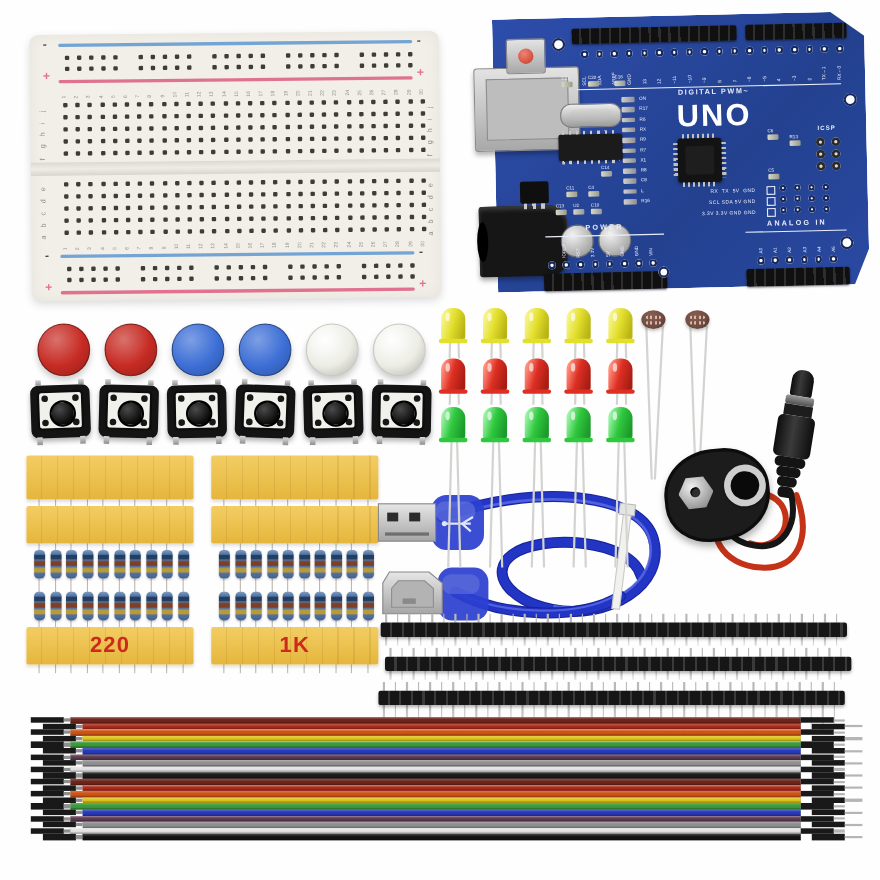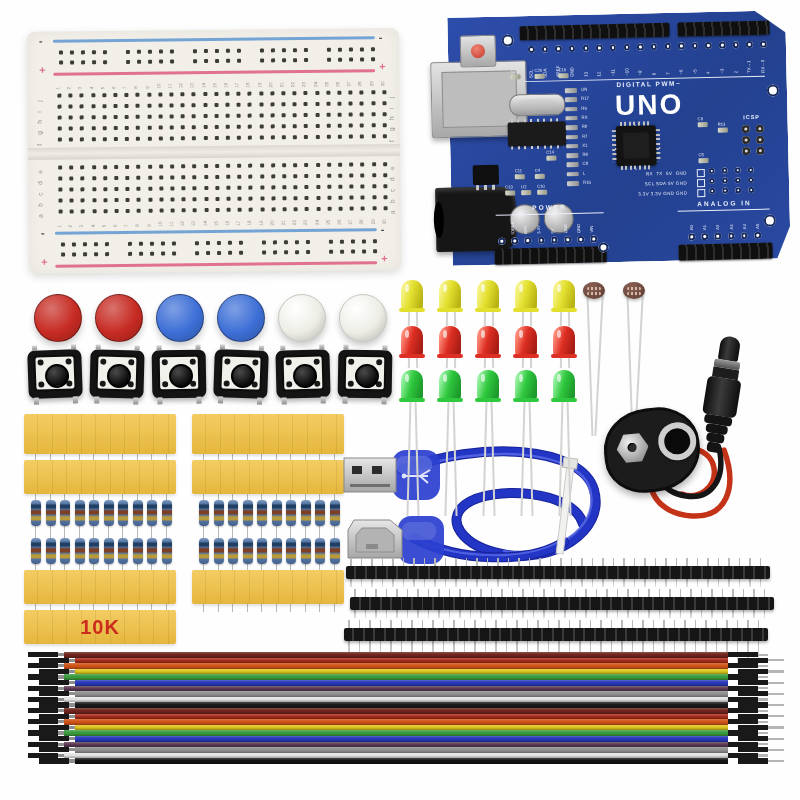--- a/index.html
+++ b/index.html
@@ -834,24 +834,21 @@
         <div class="abs lead" style="left: 127px; top: 2px; height: 196px;"></div>
         <div class="abs lead" style="left: 141.5px; top: 2px; height: 196px;"></div>
         <div class="abs tape" style="left: 0px; top: 0px; width: 152px; height: 40px;">
           <div class="abs tape-shade" style="inset: 0px;"></div>
         </div>
         <div class="abs tape" style="left: 0px; top: 46px; width: 152px; height: 34px;">
           <div class="abs tape-shade" style="inset: 0px;"></div>
         </div>
         <div class="abs tape" style="left: 0px; top: 156px; width: 152px; height: 34px;">
           <div class="abs tape-shade" style="inset: 0px;"></div>
-        </div>
-        <div class="abs tape" style="left: 0px; top: 196px; width: 152px; height: 34px;">
-          <div class="abs tape-shade" style="inset: 0px;"></div>
-          <div class="abs rlabel" style="top: 6px;">10K</div>
+          <div class="abs rlabel" style="top: 6px;">220</div>
         </div>
         <div class="abs res" style="left: 7px; top: 86px;"></div>
         <div class="abs res" style="left: 21.5px; top: 86px;"></div>
         <div class="abs res" style="left: 36px; top: 86px;"></div>
         <div class="abs res" style="left: 50.5px; top: 86px;"></div>
         <div class="abs res" style="left: 65px; top: 86px;"></div>
         <div class="abs res" style="left: 79.5px; top: 86px;"></div>
         <div class="abs res" style="left: 94px; top: 86px;"></div>
         <div class="abs res" style="left: 108.5px; top: 86px;"></div>
         <div class="abs res" style="left: 123px; top: 86px;"></div>
@@ -879,20 +876,21 @@
         <div class="abs lead" style="left: 127px; top: 2px; height: 196px;"></div>
         <div class="abs lead" style="left: 141.5px; top: 2px; height: 196px;"></div>
         <div class="abs tape" style="left: 0px; top: 0px; width: 152px; height: 40px;">
           <div class="abs tape-shade" style="inset: 0px;"></div>
         </div>
         <div class="abs tape" style="left: 0px; top: 46px; width: 152px; height: 34px;">
           <div class="abs tape-shade" style="inset: 0px;"></div>
         </div>
         <div class="abs tape" style="left: 0px; top: 156px; width: 152px; height: 34px;">
           <div class="abs tape-shade" style="inset: 0px;"></div>
+          <div class="abs rlabel" style="top: 6px;">1K</div>
         </div>
         <div class="abs res" style="left: 7px; top: 86px;"></div>
         <div class="abs res" style="left: 21.5px; top: 86px;"></div>
         <div class="abs res" style="left: 36px; top: 86px;"></div>
         <div class="abs res" style="left: 50.5px; top: 86px;"></div>
         <div class="abs res" style="left: 65px; top: 86px;"></div>
         <div class="abs res" style="left: 79.5px; top: 86px;"></div>
         <div class="abs res" style="left: 94px; top: 86px;"></div>
         <div class="abs res" style="left: 108.5px; top: 86px;"></div>
         <div class="abs res" style="left: 123px; top: 86px;"></div>

